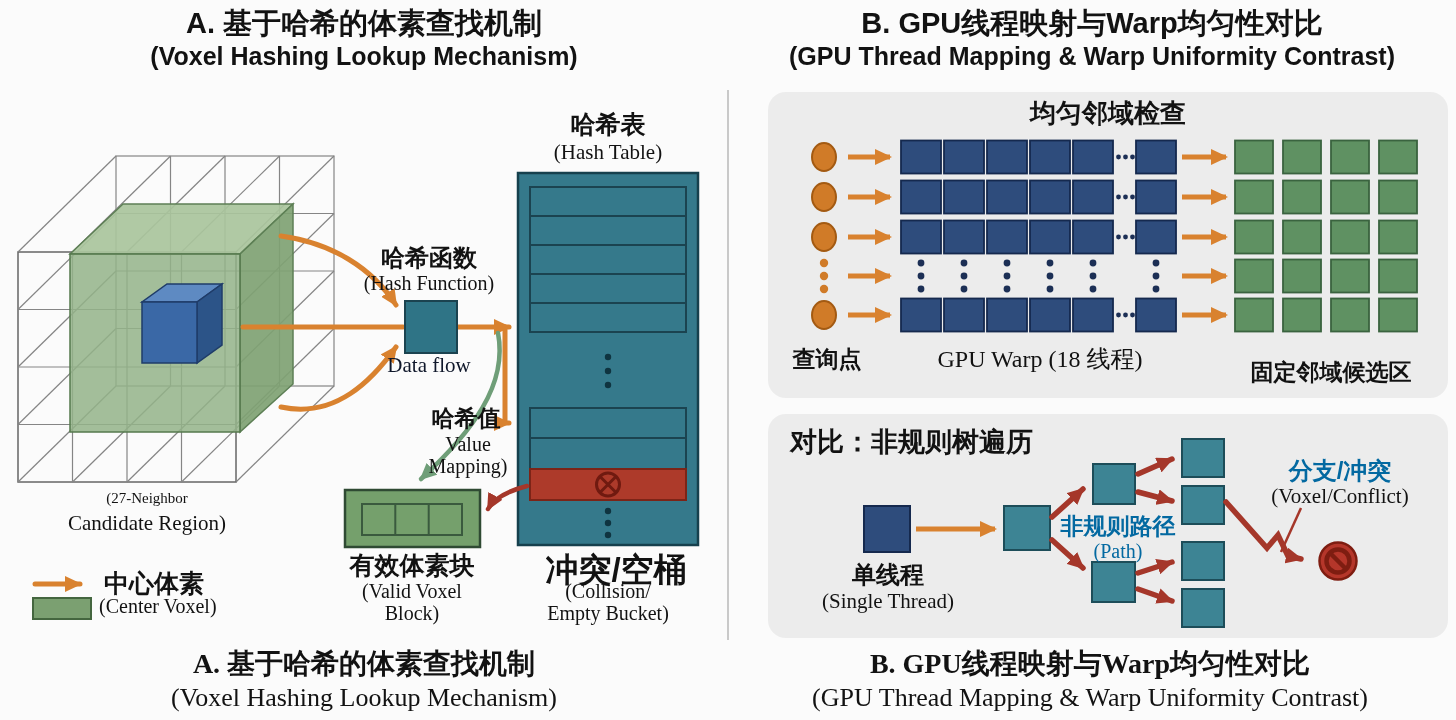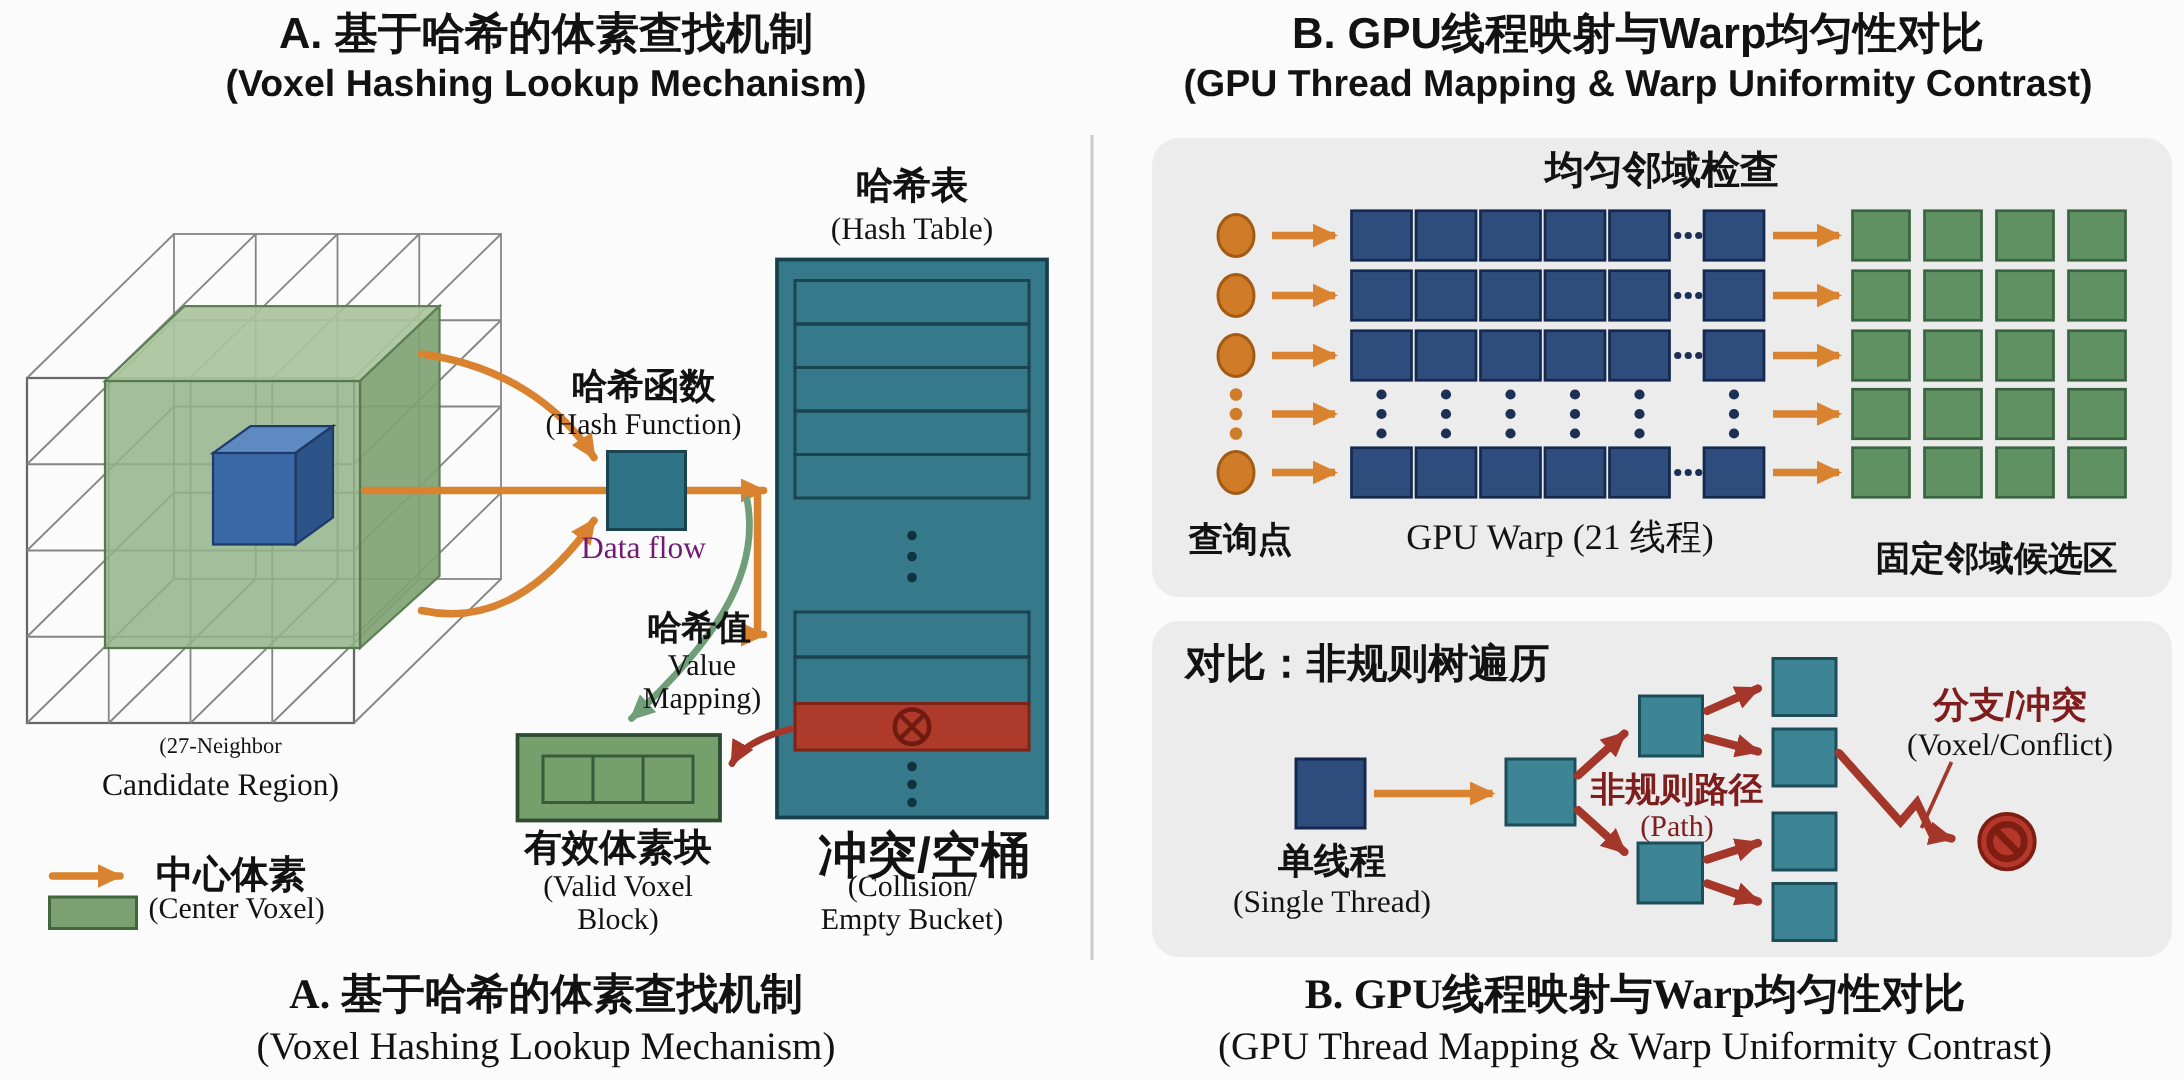--- a/index.html
+++ b/index.html
@@ -5,22 +5,22 @@
   html,body{margin:0;padding:0;}
   body{width:1456px;height:720px;position:relative;background:#fbfbfb;overflow:hidden;
        font-family:"Liberation Sans",sans-serif;}
   .stage{position:absolute;left:0;top:0;width:1456px;height:580px;text-decoration:underline;}
   svg.layer{position:absolute;left:0;top:0;}
   .lbl{position:absolute;transform:translateX(-50%);text-align:center;white-space:nowrap;color:#121212;line-height:1.08;}
   .lbl-left{position:absolute;text-align:right;white-space:nowrap;color:#121212;line-height:1.08;}
   .sans{font-family:"Liberation Sans","DejaVu Sans",sans-serif;}
   .serif{font-family:"Liberation Serif","DejaVu Serif",serif;}
   .b{font-weight:bold;}
-  .orange{color:#701a75;}
-  .dred{color:#7f1d1d;text-align:right;}
+  .orange{color:#0f172a;}
+  .dred{color:#0369a1;text-align:right;}
   .divider{position:absolute;left:727px;top:90px;width:2px;height:550px;background:#c9c9c9;}
 </style>
 </head>
 <body>
 
 <div class="stage">
 
   <svg class="layer" width="1456" height="720" viewBox="0 0 1456 720">
     <defs>
       <marker id="mo" markerUnits="userSpaceOnUse" markerWidth="18" markerHeight="16" refX="15" refY="8" orient="auto">
@@ -247,21 +247,21 @@
   <div class="lbl serif" style="left:608px;top:581px;font-size:20px;">(Collision/</div>
   <div class="lbl serif" style="left:608px;top:603px;font-size:20px;">Empty Bucket)</div>
 
   <div class="lbl sans b" style="left:1092px;top:8px;font-size:29px;">B. GPU线程映射与Warp均匀性对比</div>
   <div class="lbl sans b" style="left:1092px;top:43px;font-size:25px;">(GPU Thread Mapping &amp; Warp Uniformity Contrast)</div>
   <div class="lbl serif b" style="left:1090px;top:649px;font-size:28px;">B. GPU线程映射与Warp均匀性对比</div>
   <div class="lbl serif" style="left:1090px;top:684px;font-size:26px;">(GPU Thread Mapping &amp; Warp Uniformity Contrast)</div>
 
   <div class="lbl sans b" style="left:1108px;top:99px;font-size:26px;">均匀邻域检查</div>
   <div class="lbl sans b" style="left:827px;top:347px;font-size:23px;">查询点</div>
-  <div class="lbl serif" style="left:1040px;top:347px;font-size:24px;">GPU Warp (21 线程)</div>
+  <div class="lbl serif" style="left:1040px;top:347px;font-size:24px;">GPU Warp (18 线程)</div>
   <div class="lbl sans b" style="left:1331px;top:360px;font-size:23px;">固定邻域候选区</div>
 
   <div class="lbl-left sans b" style="left:790px;top:428px;font-size:27px;">对比：非规则树遍历</div>
   <div class="lbl sans b" style="left:888px;top:562px;font-size:24px;">单线程</div>
   <div class="lbl serif" style="left:888px;top:590px;font-size:21px;">(Single Thread)</div>
   <div class="lbl sans b dred" style="left:1118px;top:514px;font-size:23px;">非规则路径</div>
   <div class="lbl serif dred" style="left:1118px;top:541px;font-size:20px;">(Path)</div>
   <div class="lbl sans b dred" style="left:1340px;top:458px;font-size:24px;">分支/冲突</div>
   <div class="lbl serif" style="left:1340px;top:485px;font-size:21px;">(Voxel/Conflict)</div>
 

